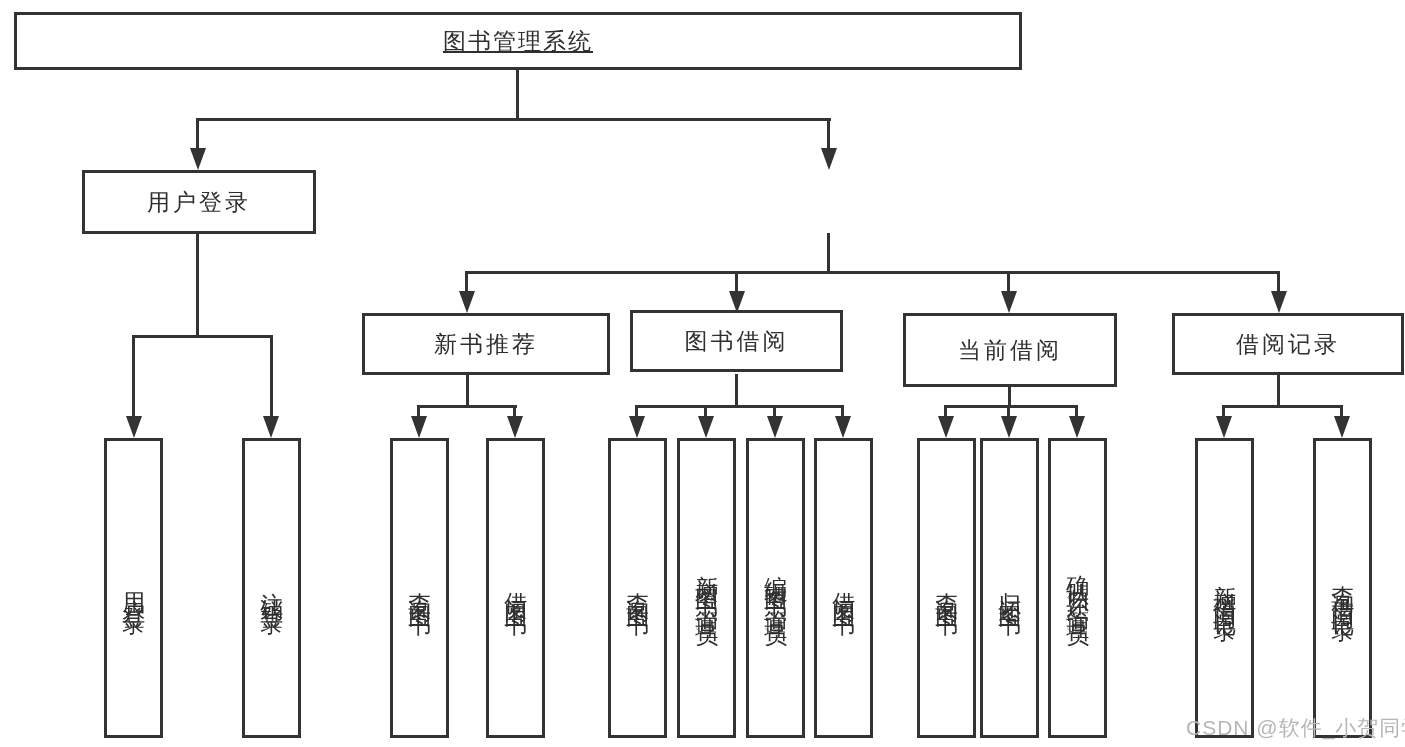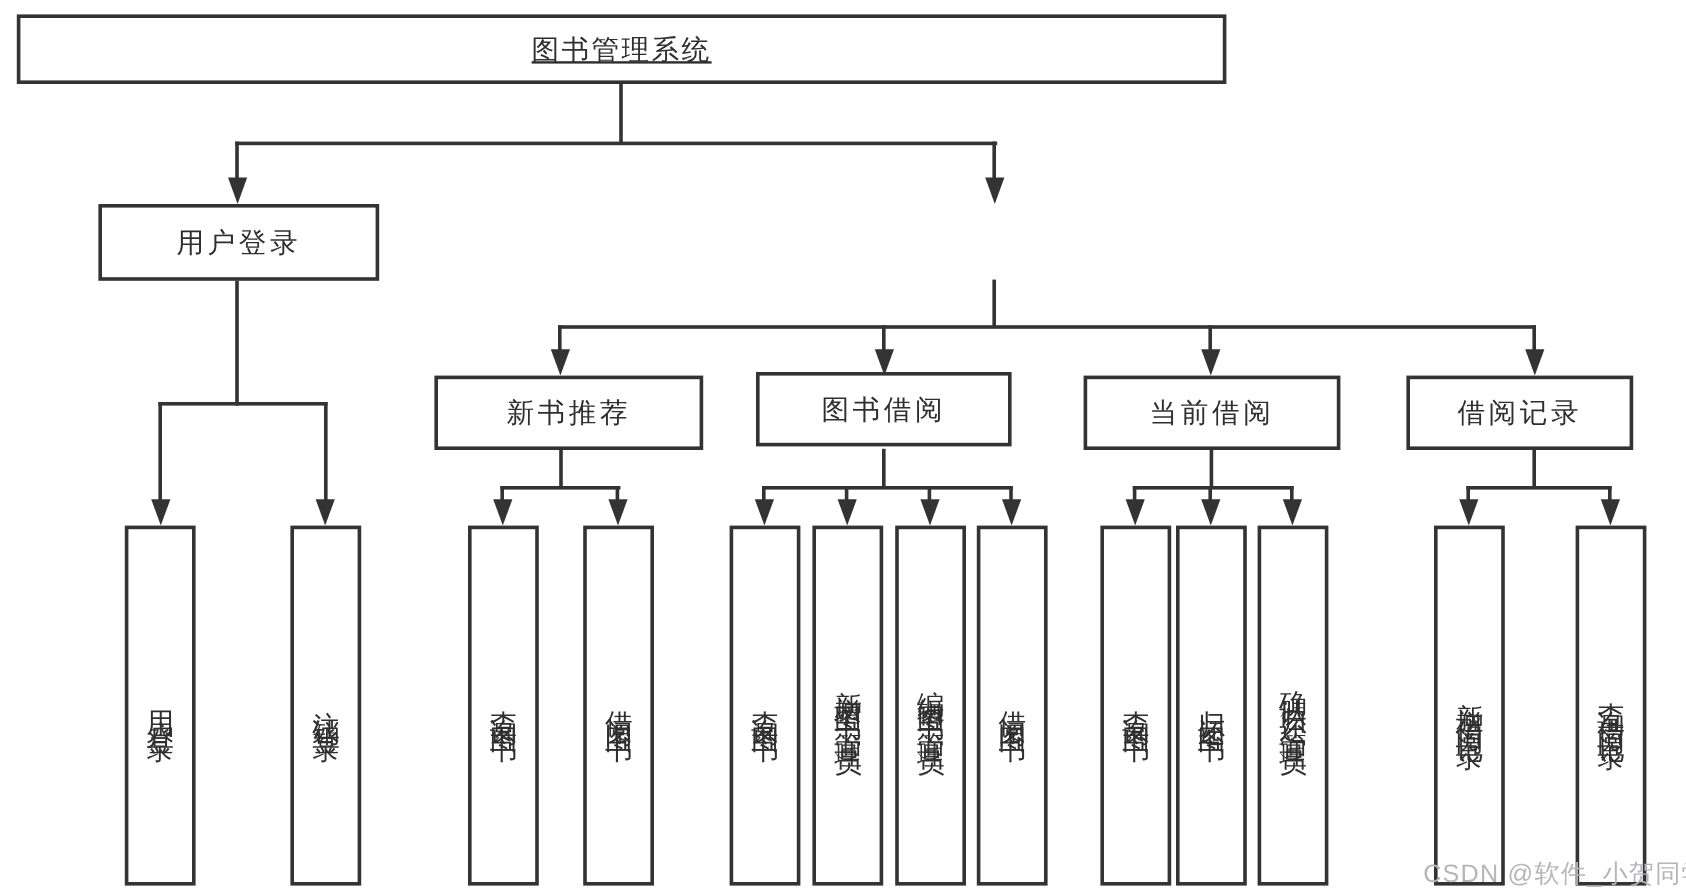--- a/index.html
+++ b/index.html
@@ -135,30 +135,30 @@
   <div class="arr" style="left:1334px;top:416px"></div>
 
   <div class="box" style="left:14px;top:12px;width:1008px;height:58px">
     <span class="lbl-title">图书管理系统</span>
   </div>
 
   <div class="box" style="left:82px;top:170px;width:234px;height:64px">
     <span class="lbl">用户登录</span>
   </div>
 
-  <div class="box" style="left:362px;top:313px;width:224px;height:62px">
+  <div class="box" style="left:362px;top:313px;width:248px;height:62px">
     <span class="lbl">新书推荐</span>
   </div>
   <div class="box" style="left:630px;top:310px;width:213px;height:62px">
     <span class="lbl">图书借阅</span>
   </div>
-  <div class="box" style="left:903px;top:313px;width:214px;height:62px">
+  <div class="box" style="left:903px;top:313px;width:214px;height:74px">
     <span class="lbl">当前借阅</span>
   </div>
-  <div class="box" style="left:1172px;top:313px;width:189px;height:62px">
+  <div class="box" style="left:1172px;top:313px;width:232px;height:62px">
     <span class="lbl">借阅记录</span>
   </div>
 
   <div class="box vbox" style="left:104px;top:438px;width:59px;height:300px">
     <span class="lbl-v">用户登录</span>
   </div>
   <div class="box vbox" style="left:242px;top:438px;width:59px;height:300px">
     <span class="lbl-v">注销登录</span>
   </div>
 

